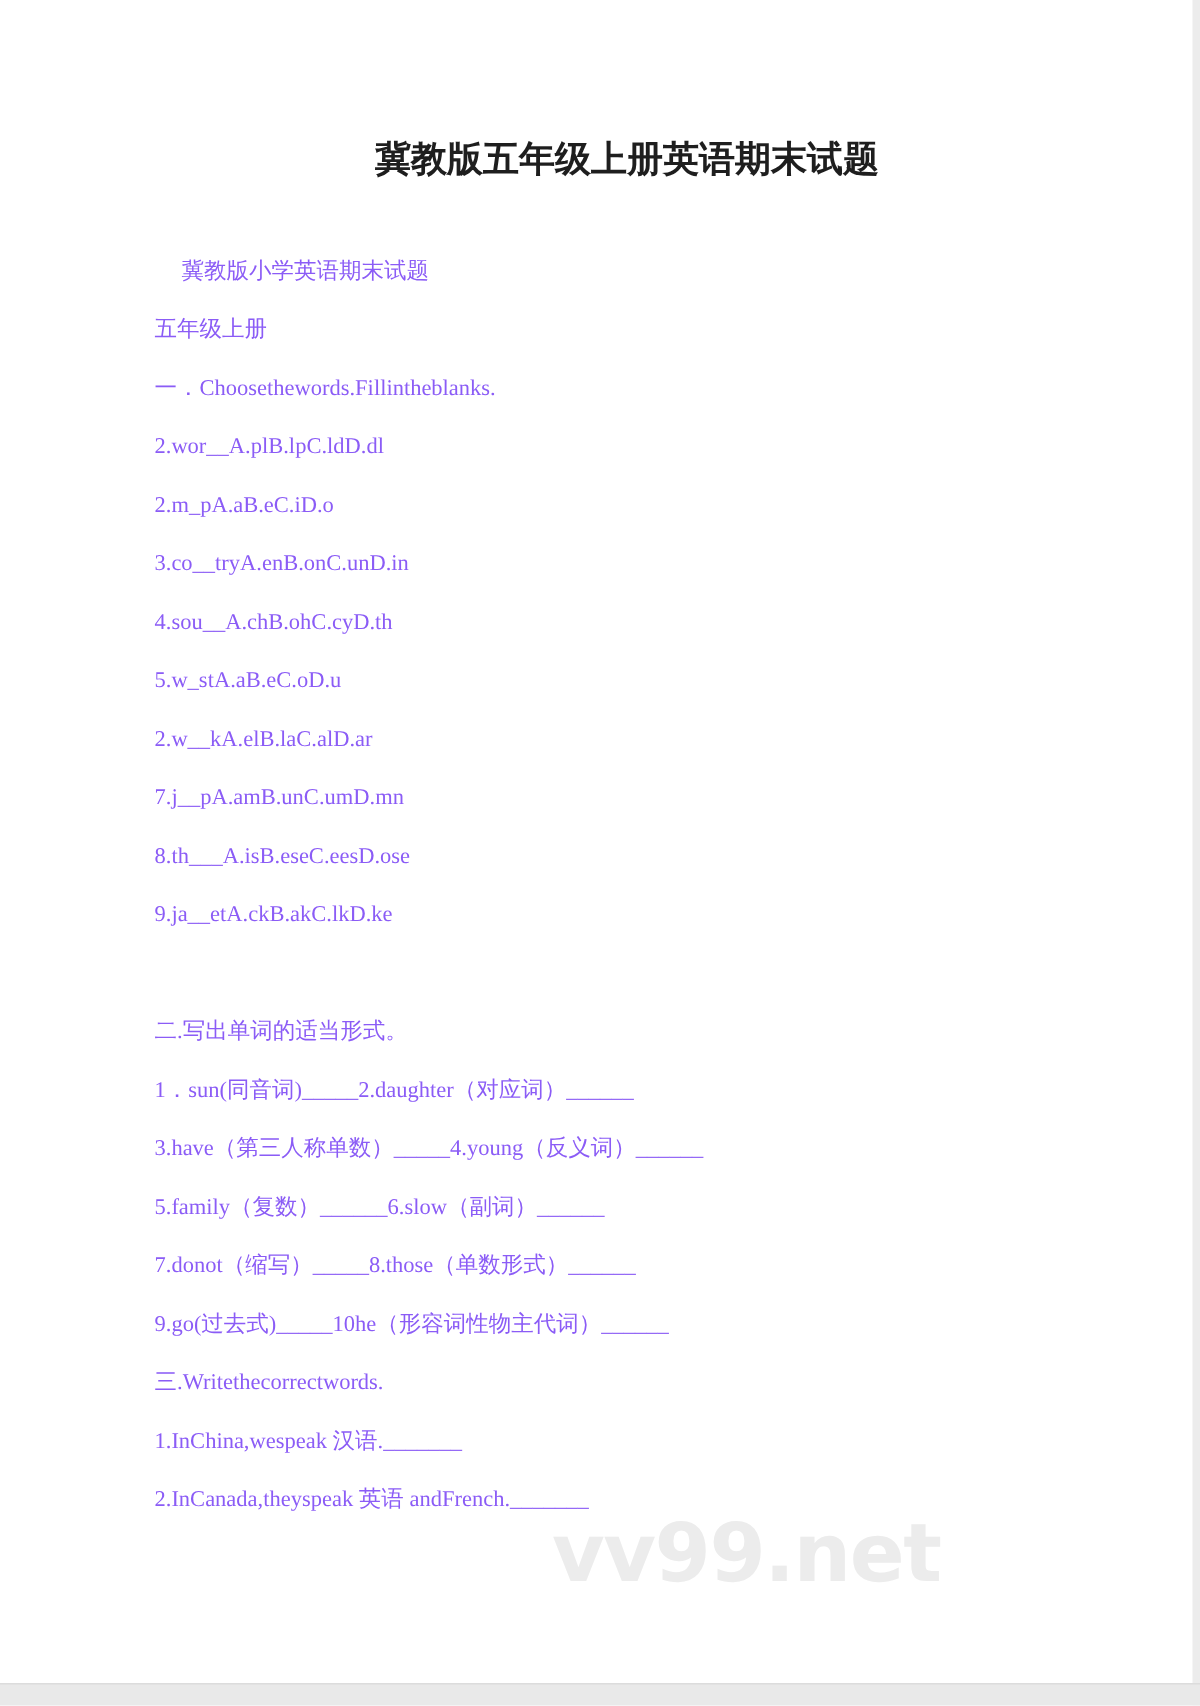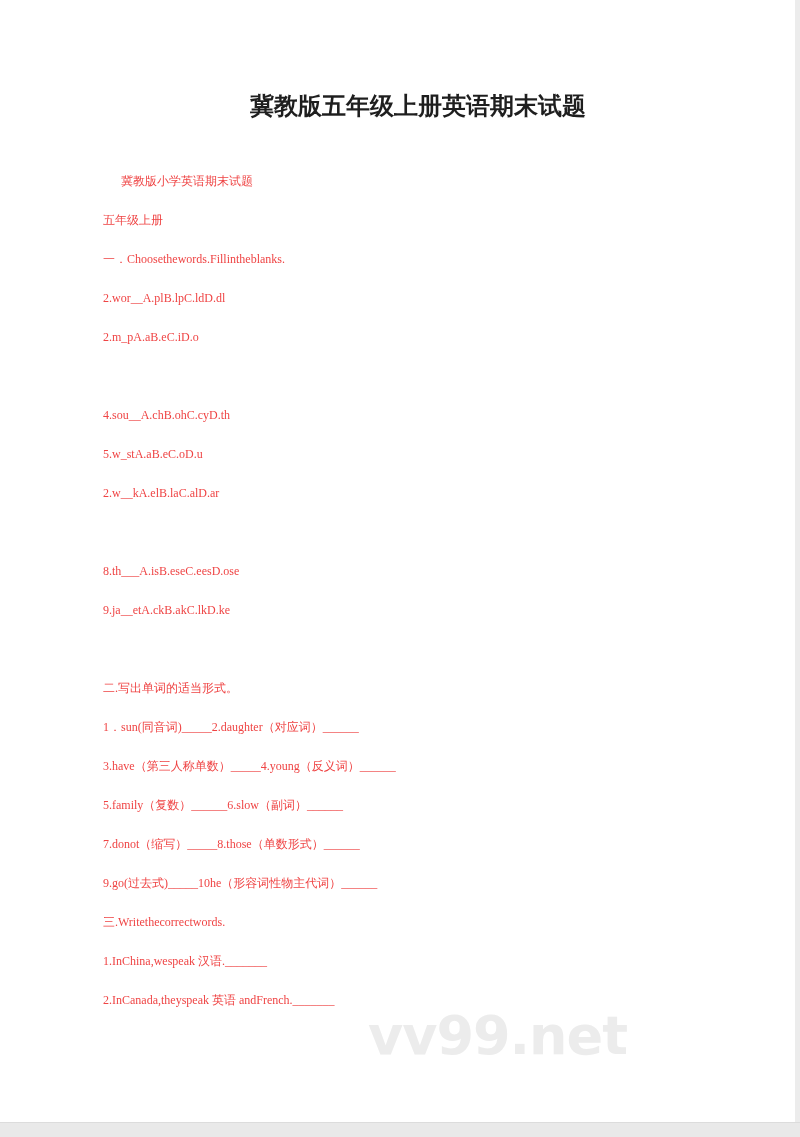--- a/index.html
+++ b/index.html
@@ -48,24 +48,24 @@
       text-align: center;
       font-family: "DejaVu Sans", "Liberation Sans", sans-serif;
       font-weight: bold;
       font-size: 24px;
       color: #1e1e1e;
       letter-spacing: 0px;
     }
     .line {
       position: absolute;
       left: 103px;
-      font-size: 12px;
+      font-size: 15px;
       line-height: 20px;
       white-space: nowrap;
-      color: #ef4444;
+      color: #8b5cf6;
     }
     .line.indent { left: 121px; }
     .watermark {
       position: absolute;
       left: 368px;
       top: 996px;
       font-family: "DejaVu Sans", "Liberation Sans", sans-serif;
       font-weight: bold;
       font-size: 54px;
       line-height: 80px;
@@ -87,23 +87,25 @@
 
 <div class="text-layer">
   <div class="title">冀教版五年级上册英语期末试题</div>
 
   <div class="line indent" style="top:171px;">冀教版小学英语期末试题</div>
   <div class="line" style="top:210px;">五年级上册</div>
 
   <div class="line" style="top:249px;">一．Choosethewords.Fillintheblanks.</div>
   <div class="line" style="top:288px;">2.wor__A.plB.lpC.ldD.dl</div>
   <div class="line" style="top:327px;">2.m_pA.aB.eC.iD.o</div>
+  <div class="line" style="top:366px;">3.co__tryA.enB.onC.unD.in</div>
   <div class="line" style="top:405px;">4.sou__A.chB.ohC.cyD.th</div>
   <div class="line" style="top:444px;">5.w_stA.aB.eC.oD.u</div>
   <div class="line" style="top:483px;">2.w__kA.elB.laC.alD.ar</div>
+  <div class="line" style="top:522px;">7.j__pA.amB.unC.umD.mn</div>
   <div class="line" style="top:561px;">8.th___A.isB.eseC.eesD.ose</div>
   <div class="line" style="top:600px;">9.ja__etA.ckB.akC.lkD.ke</div>
 
   <div class="line" style="top:678px;">二.写出单词的适当形式。</div>
   <div class="line" style="top:717px;">1．sun(同音词)_____2.daughter（对应词）______</div>
   <div class="line" style="top:756px;">3.have（第三人称单数）_____4.young（反义词）______</div>
   <div class="line" style="top:795px;">5.family（复数）______6.slow（副词）______</div>
   <div class="line" style="top:834px;">7.donot（缩写）_____8.those（单数形式）______</div>
   <div class="line" style="top:873px;">9.go(过去式)_____10he（形容词性物主代词）______</div>
 

